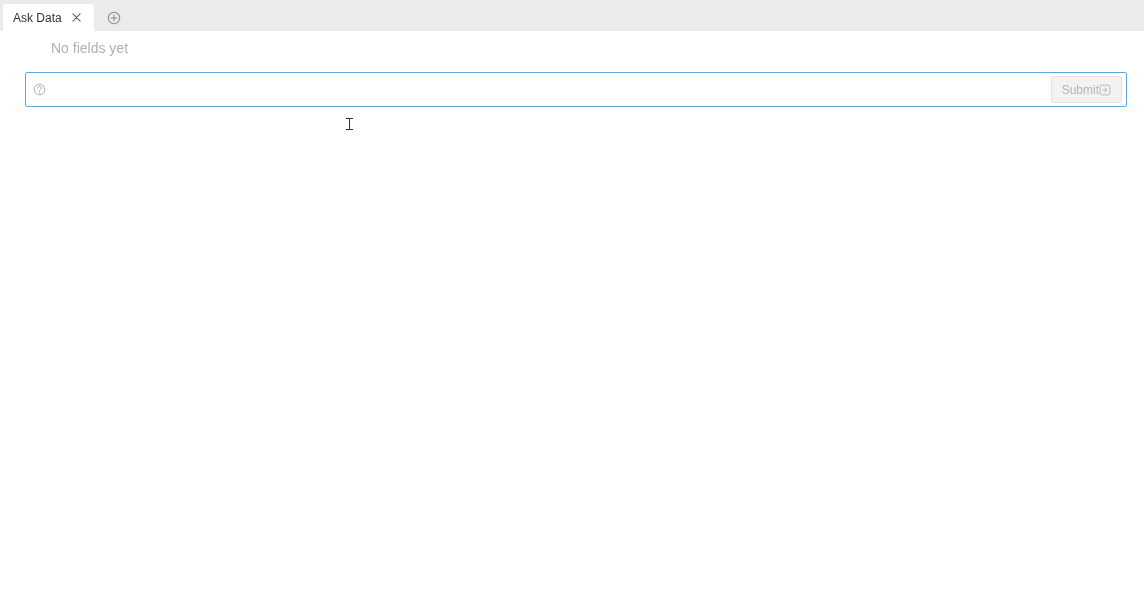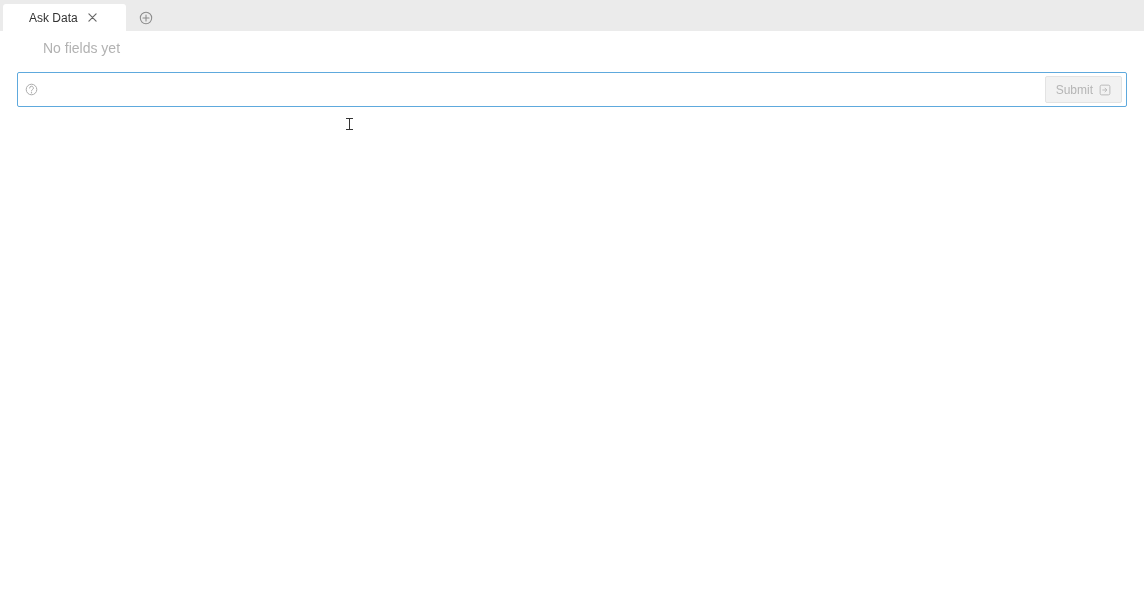--- a/index.html
+++ b/index.html
@@ -20,21 +20,21 @@
     align-items: flex-end;
     padding-left: 3px;
   }
   .tab {
     height: 27px;
     background: #fff;
     border-top-left-radius: 3px;
     border-top-right-radius: 3px;
     display: flex;
     align-items: center;
-    padding: 0 26px;
+    padding: 0 10px;
     font-size: 12px;
     color: #333;
     gap: 8px;
     justify-content: center;
   }
   .tab-close {
     width: 14px;
     height: 14px;
     display: flex;
     align-items: center;
@@ -48,21 +48,21 @@
     display: flex;
     align-items: center;
     justify-content: center;
     cursor: pointer;
     margin-left: 6px;
   }
   .tab-add svg { display: block; }
 
   
   .content {
-    padding: 0 0 0 0;
+    padding: 0 0 0 8px;
   }
 
   .fields-row {
     height: 34px;
     display: flex;
     align-items: center;
     padding-left: 43px;
     color: #b2b2b2;
     font-size: 14px;
   }
@@ -114,21 +114,20 @@
     flex: 0 0 auto;
     height: 27px;
     background: #f2f2f2;
     border: 1px solid #e3e3e3;
     border-radius: 2px;
     color: #b5b5b5;
     font-size: 12px;
     padding: 0 10px;
     display: flex;
     align-items: center;
-    gap: 6px;
     cursor: default;
   }
   .submit-btn svg { display: block; }
 
   
   .ibeam {
     position: absolute;
     left: 346px;
     top: 118px;
     width: 7px;

